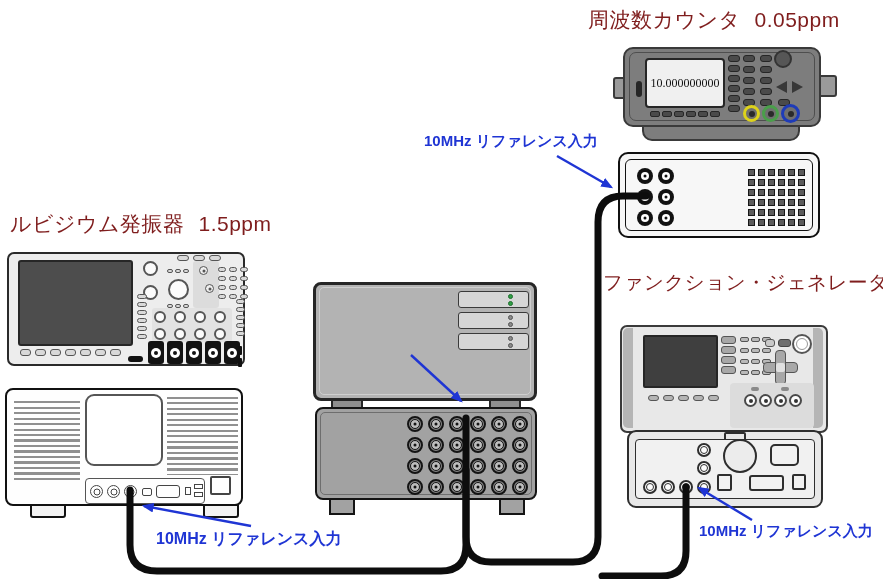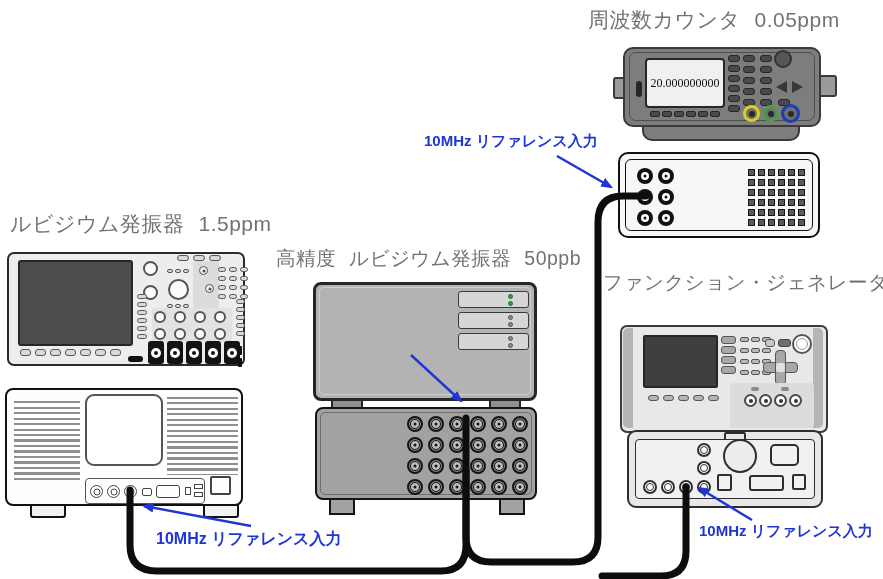--- a/index.html
+++ b/index.html
@@ -1,20 +1,20 @@
 <!DOCTYPE html>
 <html><head>
 <meta charset="utf-8">
 <style>
   *{box-sizing:border-box;margin:0;padding:0}
   html,body{background:#fff}
   .stage{position:relative;width:883px;height:579px;background:#fff;overflow:hidden;
          font-family:"Liberation Sans","DejaVu Sans",sans-serif;color:#111}
   .abs{position:absolute}
-  .ttl{position:absolute;white-space:nowrap;color:#737373;letter-spacing:.5px}
+  .ttl{position:absolute;white-space:nowrap;color:#7f1d1d;letter-spacing:.5px}
   .blue{position:absolute;white-space:nowrap;color:#1f35d4;font-weight:bold;z-index:55}
   .overlay{position:absolute;left:0;top:0;z-index:45;pointer-events:none}
   .shell{position:absolute}
   .circle{border-radius:50%}
   
   .g{position:absolute;display:grid}
   .g span{display:block;position:relative}
   
   .fc-pill span,.fc-pill1{background:#4a4a4a;border:1px solid #262626;border-radius:2px}
   .fcb{grid-template-columns:repeat(6,10px);gap:2px}.fcb span{width:10px;height:6px}
@@ -88,35 +88,32 @@
 <body>
 
 <div class="stage">
 
   <div class="ttl" style="left:588px;top:6px;font-size:21px">
     <span>周波数カウンタ</span><span style="margin-left:14px">0.05ppm</span>
   </div>
   <div class="ttl" style="left:10px;top:210px;font-size:21px">
     <span>ルビジウム発振器</span><span style="margin-left:14px">1.5ppm</span>
   </div>
-  <div class="ttl" style="left:276px;top:245px;font-size:19.5px">
-    <span>高精度</span><span style="margin-left:13px">ルビジウム発振器</span><span style="margin-left:13px">50ppb</span>
-  </div>
   <div class="ttl" style="left:603px;top:270px;font-size:19.5px;width:274px;text-align:center;line-height:24px">
     <div>ファンクション・ジェネレータ</div>
   </div>
 
   <div class="shell" style="left:615px;top:47px;width:222px;height:95px">
     <div class="abs" style="left:-2px;top:30px;width:14px;height:22px;background:#9a9a9a;border:2px solid #3a3a3a;border-radius:3px"></div>
     <div class="abs" style="left:196px;top:28px;width:26px;height:22px;background:#9a9a9a;border:2px solid #3a3a3a;border-radius:3px"></div>
     <div class="abs" style="left:27px;top:76px;width:158px;height:18px;background:#7d7d7d;border:2.5px solid #3a3a3a;border-radius:4px 4px 10px 10px"></div>
     <div class="abs" style="left:8px;top:0;width:198px;height:80px;background:#7d7d7d;border:2.5px solid #3a3a3a;border-radius:10px"></div>
     <div class="abs" style="left:14px;top:5px;width:186px;height:69px;border:1.5px solid #4e4e4e;border-radius:7px"></div>
     <div class="abs" style="left:30px;top:11px;width:80px;height:50px;background:#f0f0f0;border:2px solid #262626;border-radius:4px;display:flex;align-items:center;justify-content:center;font-family:'Liberation Serif',serif;font-size:12px;color:#111">
-      <span>20.000000000</span>
+      <span>10.000000000</span>
     </div>
     <div class="abs" style="left:21px;top:34px;width:6px;height:16px;background:#262626;border-radius:3px"></div>
     <div class="g fcb fc-pill" style="left:35px;top:64px">
         <span></span>
         <span></span>
         <span></span>
         <span></span>
         <span></span>
         <span></span>
       </div>

